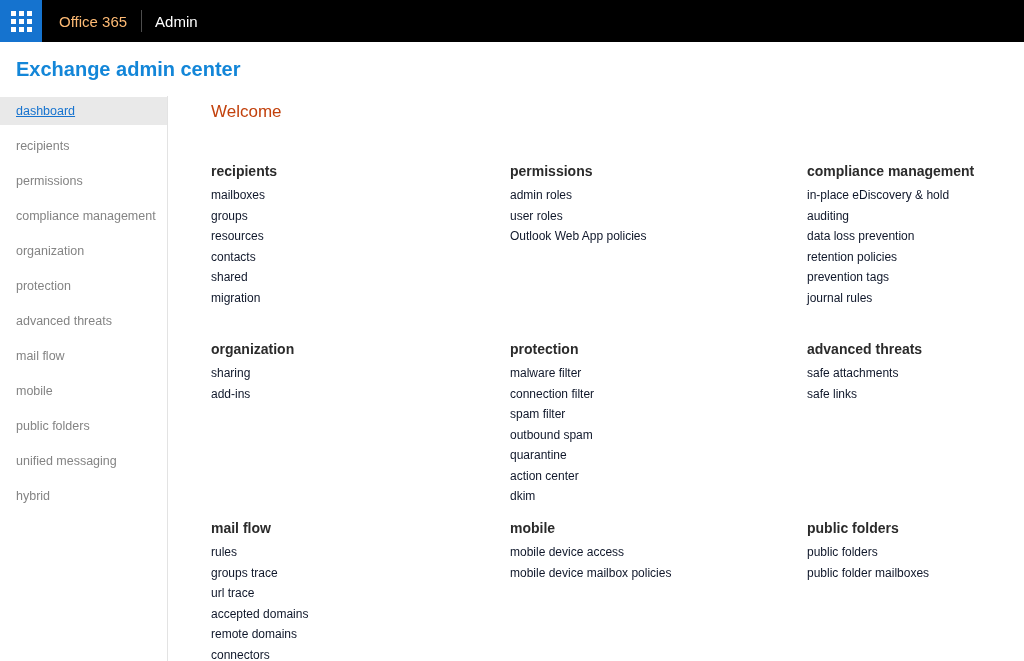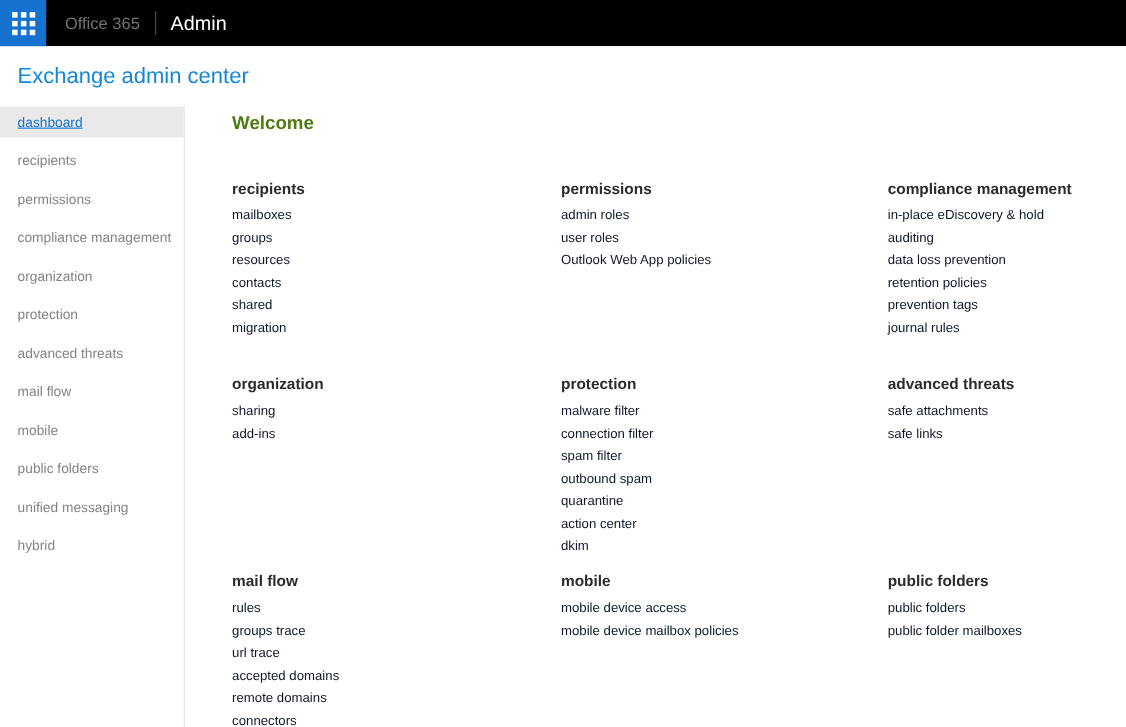--- a/index.html
+++ b/index.html
@@ -6,37 +6,37 @@
   html,body { width:1024px; height:661px; overflow:hidden; background:#ffffff;
     font-family:"Liberation Sans", sans-serif; }
 
   
   .topbar { height:42px; background:#000000; display:flex; align-items:center; }
   .waffle-btn { width:42px; height:42px; background:#1573cf; border:none; cursor:pointer;
     display:flex; align-items:center; justify-content:center; flex:0 0 auto; }
   .waffle-grid { display:grid; grid-template-columns:repeat(3,5px); grid-template-rows:repeat(3,5px);
     gap:3px; }
   .waffle-grid span { background:#ffffff; width:5px; height:5px; display:block; }
-  .tb-brand { color:#737373; font-size:15px; margin-left:17px; cursor:pointer; }
+  .tb-brand { color:#fdba74; font-size:15px; margin-left:17px; cursor:pointer; }
   .tb-divider { width:1px; height:22px; background:#4d4d4d; margin:0 13px 0 14px; }
-  .tb-admin { color:#ffffff; font-size:18px; cursor:pointer; }
+  .tb-admin { color:#ffffff; font-size:15px; cursor:pointer; }
 
   
   .page-header { height:54px; display:flex; align-items:center; padding-left:16px; background:#ffffff; }
-  .page-header h1 { color:#1386d8; font-size:20px; font-weight:400; }
+  .page-header h1 { color:#1386d8; font-size:20px; font-weight:700; }
 
   
   .layout { display:flex; height:565px; }
   .sidebar { width:168px; flex:0 0 168px; border-right:1px solid #e3e3e3; padding-top:1px; }
   .side-item { height:28px; line-height:28px; padding-left:16px; margin-bottom:7px;
     font-size:12.5px; color:#848484; cursor:pointer; white-space:nowrap; }
   .side-item.selected { background:#e9e9e9; color:#1673cf;text-decoration:underline; }
 
   .content { flex:1; padding:6px 0 0 43px; }
-  .welcome { color:#4d7c0f; font-size:17px; font-weight:700; height:20px; }
+  .welcome { color:#c2410c; font-size:17px; font-weight:400; height:20px; }
 
   .sections-grid { display:grid; margin-top:35px;
     grid-template-columns:299px 297px auto;
     grid-template-rows:178px 179px auto; }
   .section h3 { font-size:14px; font-weight:700; color:#2b2b2b; margin-top:6px; margin-bottom:9px; }
   .sec-link { display:block; font-size:12px; line-height:14px; margin-bottom:6.5px;
     color:#0f172a; text-decoration:none; cursor:pointer; width:max-content; }
 </style>
 </head>
 <body>

